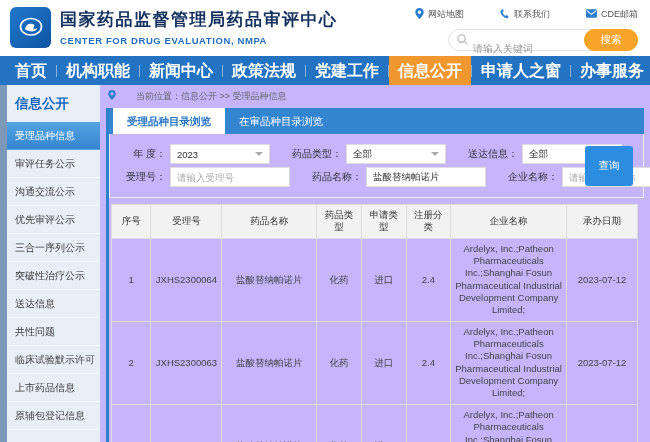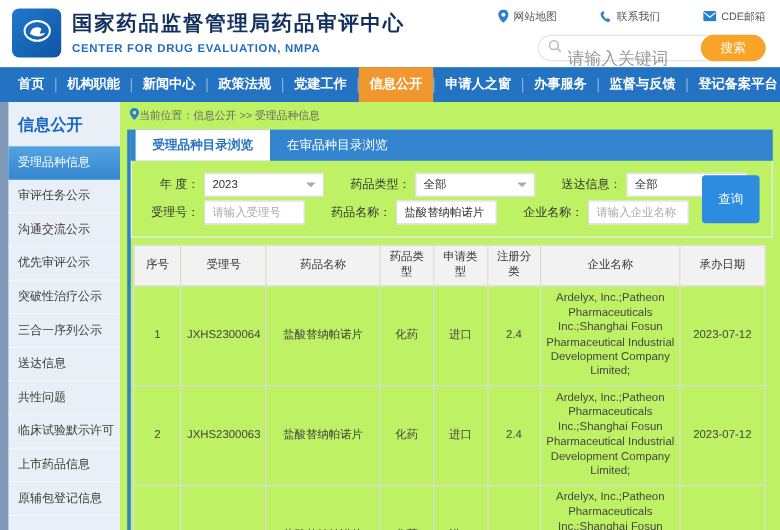--- a/index.html
+++ b/index.html
@@ -1,66 +1,66 @@
 <!DOCTYPE html>
 <html><head>
 <meta charset="utf-8">
 <style>
   html,body{margin:0;padding:0;background:#9e9e9e;}
-  .page{position:relative;width:650px;height:442px;overflow:hidden;background:#bef264;
+  .page{position:relative;width:650px;height:442px;overflow:hidden;background:#c4b5fd;
         font-family:"Liberation Sans","DejaVu Sans",sans-serif;margin:0 auto;}
 
   
   .header{position:absolute;top:0;left:0;width:100%;height:56px;background:#fff;}
   .logo{position:absolute;left:10px;top:7px;width:41px;height:41px;border-radius:6px;
         background:linear-gradient(135deg,#2178cc,#0e55a4);display:flex;align-items:center;justify-content:center;}
   .brand{position:absolute;left:60px;top:8px;}
   .brand-title{font-size:17px;font-weight:bold;color:#13305e;letter-spacing:1.5px;}
   .brand-sub{font-size:9.5px;font-weight:bold;color:#1f6ec2;letter-spacing:.6px;margin-top:4px;}
   .quick-links{position:absolute;top:8px;right:12px;display:flex;gap:36px;font-size:9px;color:#555;align-items:center;}
   .quick-link{display:flex;align-items:center;gap:4px;cursor:pointer;white-space:nowrap;}
   .search-bar{position:absolute;top:29px;right:12px;width:190px;height:22px;border:1px solid #e3e3e3;
               border-radius:12px;display:flex;align-items:center;background:#fff;box-sizing:border-box;}
   .search-glass{margin-left:8px;flex:0 0 auto;}
-  .search-input{border:none;outline:none;flex:1;font-size:14px;color:#333;background:transparent;padding-left:5px;min-width:0;margin-top:16px;}
+  .search-input{border:none;outline:none;flex:1;font-size:10px;color:#333;background:transparent;padding-left:5px;min-width:0;margin-top:16px;}
   .search-input::placeholder{color:#999;}
   .search-btn{flex:0 0 auto;width:54px;height:22px;margin-right:-1px;border:none;border-radius:12px;
               background:#f7a429;color:#fff;font-size:10.5px;cursor:pointer;}
 
   
   .nav{position:absolute;top:56px;left:0;width:100%;height:29px;background:#2373c2;
        display:flex;align-items:center;padding-left:6px;box-sizing:border-box;}
-  .nav-item{height:29px;line-height:29px;padding:0 9px;font-size:11px;font-weight:bold;color:#fff;
+  .nav-item{height:29px;line-height:29px;padding:0 9px;font-size:16px;font-weight:bold;color:#fff;
             cursor:pointer;white-space:nowrap;}
   .nav-item.active{background:#f0982f;}
   .nav-sep{width:1px;height:12px;background:rgba(255,255,255,.45);flex:0 0 auto;}
 
   
   .sidebar{position:absolute;top:85px;left:0;width:100px;height:357px;background:#e9eff6;
            border-left:7px solid #7e99b8;box-sizing:border-box;}
   .sidebar-title{font-size:13.5px;font-weight:bold;color:#1565c0;padding:10px 0 9px 8px;}
   .side-item{height:27px;line-height:27px;padding-left:8px;font-size:10px;color:#3a3a3a;cursor:pointer;
              border-bottom:1px solid #f3f7fb;white-space:nowrap;overflow:hidden;}
   .side-item.active{background:linear-gradient(180deg,#54a3e2,#3486cf);color:#fff;border-bottom-color:transparent;}
 
   
   .main{position:absolute;top:85px;left:106px;width:538px;height:357px;}
-  .breadcrumb{display:flex;align-items:center;gap:0;font-size:9px;color:#666;height:18px;margin:2px 0 3px 2px;}
+  .breadcrumb{display:flex;align-items:center;gap:20px;font-size:9px;color:#666;height:18px;margin:2px 0 3px 2px;}
   .content{border-left:3px solid #2e82cc;}
   .tabbar{height:26px;background:#3485d0;display:flex;padding-left:4px;}
   .tab{line-height:26px;padding:0 14px;font-size:10.5px;color:#fff;cursor:pointer;white-space:nowrap;}
   .tab.active{background:#fff;color:#2373c2;font-weight:bold;}
   .filter-panel{position:relative;border:1px solid #e9edf1;border-top:none;padding:7px 60px 7px 4px;}
   .filter-row{display:flex;align-items:center;margin:3px 0;}
   .fgroup{display:flex;align-items:center;margin-right:20px;}
   .flabel{width:52px;text-align:right;font-size:10px;color:#333;margin-right:4px;white-space:nowrap;}
   .fselect{width:100px;height:20px;border:1px solid #ddd;box-sizing:border-box;font-size:9.5px;color:#333;
            display:flex;align-items:center;justify-content:space-between;padding:0 6px;cursor:pointer;background:#fff;}
   .caret{width:0;height:0;border-left:4px solid transparent;border-right:4px solid transparent;border-top:4px solid #aaa;}
-  .finput{width:84px;height:20px;border:1px solid #ddd;box-sizing:border-box;font-size:9.5px;color:#333;
+  .finput{width:120px;height:20px;border:1px solid #ddd;box-sizing:border-box;font-size:9.5px;color:#333;
           padding:0 6px;outline:none;}
   .finput::placeholder{color:#aaa;}
   .query-btn{position:absolute;right:10px;top:50%;transform:translateY(-50%);width:48px;height:40px;
              background:#2b8ce0;color:#fff;border:none;border-radius:3px;font-size:10.5px;cursor:pointer;}
 
   
   .data-table{width:calc(100% - 8px);margin:6px 3px 0 2px;border-collapse:collapse;table-layout:fixed;}
   .data-table th,.data-table td{border:1px solid #ddd;font-size:9.5px;color:#444;text-align:center;
        padding:4px 3px;line-height:1.3;word-wrap:break-word;}
   .data-table th{background:#f2f2f2;font-weight:normal;color:#333;height:15px;}
@@ -146,22 +146,22 @@
       <div class="nav-item">登记备案平台</div>
     </div>
 
   <div class="sidebar">
     <div class="sidebar-title">信息公开</div>
     <div id="side-menu">
         <div class="side-item active">受理品种信息</div>
         <div class="side-item">审评任务公示</div>
         <div class="side-item">沟通交流公示</div>
         <div class="side-item">优先审评公示</div>
+        <div class="side-item">三合一序列公示</div>
         <div class="side-item">突破性治疗公示</div>
-        <div class="side-item">三合一序列公示</div>
         <div class="side-item">送达信息</div>
         <div class="side-item">共性问题</div>
         <div class="side-item">临床试验默示许可</div>
         <div class="side-item">上市药品信息</div>
         <div class="side-item">原辅包登记信息</div>
       </div>
   </div>
 
   <div class="main">
     <div class="breadcrumb">

